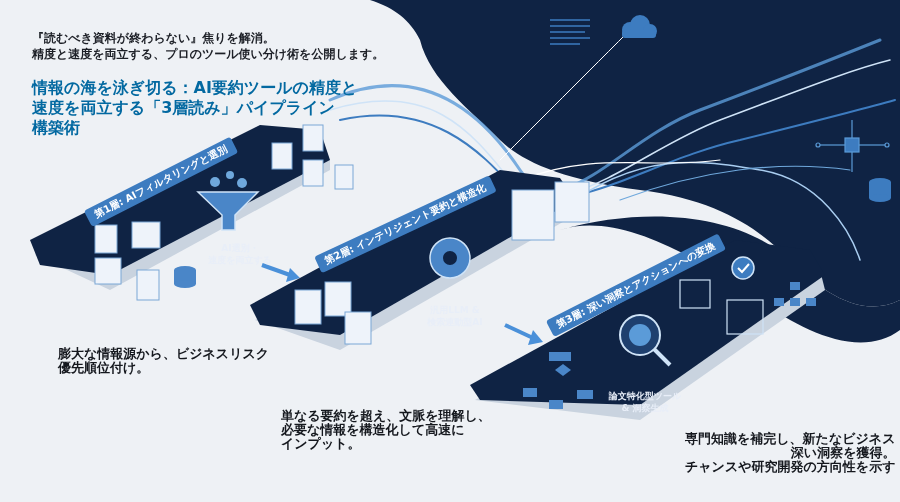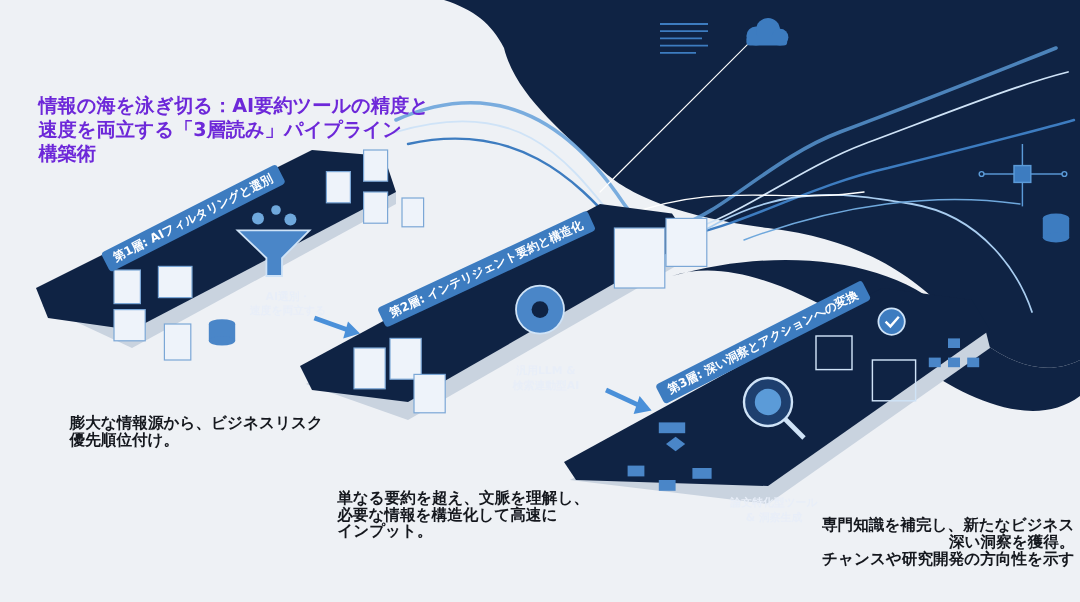--- a/index.html
+++ b/index.html
@@ -1,19 +1,19 @@
 <!DOCTYPE html>
 <html><head>
 <meta charset="utf-8">
 <style>
   html,body{margin:0;padding:0;}
   body{width:900px;height:502px;overflow:hidden;background:#eef1f5;font-family:"DejaVu Sans","Liberation Sans",sans-serif;position:relative;}
   .stage{position:absolute;left:0;top:0;width:900px;height:502px;}
   .intro{position:absolute;left:32px;top:30px;font-size:12px;line-height:16px;color:#1c1f26;font-weight:bold;}
-  .title{position:absolute;left:32px;top:78px;font-size:16px;line-height:20px;color:#6d28d9;font-weight:bold;width:360px;}
+  .title{position:absolute;left:32px;top:78px;font-size:16px;line-height:20px;color:#0369a1;font-weight:bold;width:360px;}
   .desc{position:absolute;font-size:13px;line-height:14px;color:#15181e;font-weight:bold;}
   .lbl{position:absolute;font-size:9px;color:#e8eef8;text-align:center;font-weight:bold;line-height:12px;}
   .tag{position:absolute;background:#3d7cc0;color:#fff;font-size:10px;font-weight:bold;padding:2px 8px;border-radius:3px;transform-origin:left center;white-space:nowrap;}
   svg{position:absolute;left:0;top:0;}
 </style>
 </head>
 <body>
 
 <div class="stage">
 
@@ -134,40 +134,44 @@
         <path d="M738 268 L742 272 L749 264" stroke="#fff" stroke-width="2" fill="none"></path>
       </g>
   <g fill="#4a86c8">
         <rect x="790" y="282" width="10" height="8"></rect>
         <rect x="774" y="298" width="10" height="8"></rect>
         <rect x="790" y="298" width="10" height="8"></rect>
         <rect x="806" y="298" width="10" height="8"></rect>
       </g>
 </svg>
 
+<div class="intro">
+  <div>『読むべき資料が終わらない』焦りを解消。</div>
+  <div>精度と速度を両立する、プロのツール使い分け術を公開します。</div>
+</div>
 
 <div class="title">
   <div>情報の海を泳ぎ切る：AI要約ツールの精度と</div>
   <div>速度を両立する「3層読み」パイプライン</div>
   <div>構築術</div>
 </div>
 
 <div class="tag" style="left:88px;top:210px;transform:rotate(-27deg);">第1層: AIフィルタリングと選別</div>
 <div class="tag" style="left:318px;top:256px;transform:rotate(-25deg);">第2層: インテリジェント要約と構造化</div>
 <div class="tag" style="left:550px;top:320px;transform:rotate(-27deg);">第3層: 深い洞察とアクションへの変換</div>
 
 <div class="lbl" style="left:200px;top:242px;width:80px;">
   <div>AI選別・</div>
   <div>速度を両立する</div>
 </div>
 <div class="lbl" style="left:405px;top:304px;width:100px;">
   <div>汎用LLM &amp;</div>
   <div>検索連動型AI</div>
 </div>
-<div class="lbl" style="left:595px;top:390px;width:100px;margin-top:24px;">
+<div class="lbl" style="left:595px;top:390px;width:100px;">
   <div>論文特化型ツール</div>
   <div>&amp; 洞察生成</div>
 </div>
 
 <div class="desc" style="left:58px;top:347px;">
   <div>膨大な情報源から、ビジネスリスク</div>
   <div>優先順位付け。</div>
 </div>
 <div class="desc" style="left:281px;top:409px;">
   <div>単なる要約を超え、文脈を理解し、</div>

